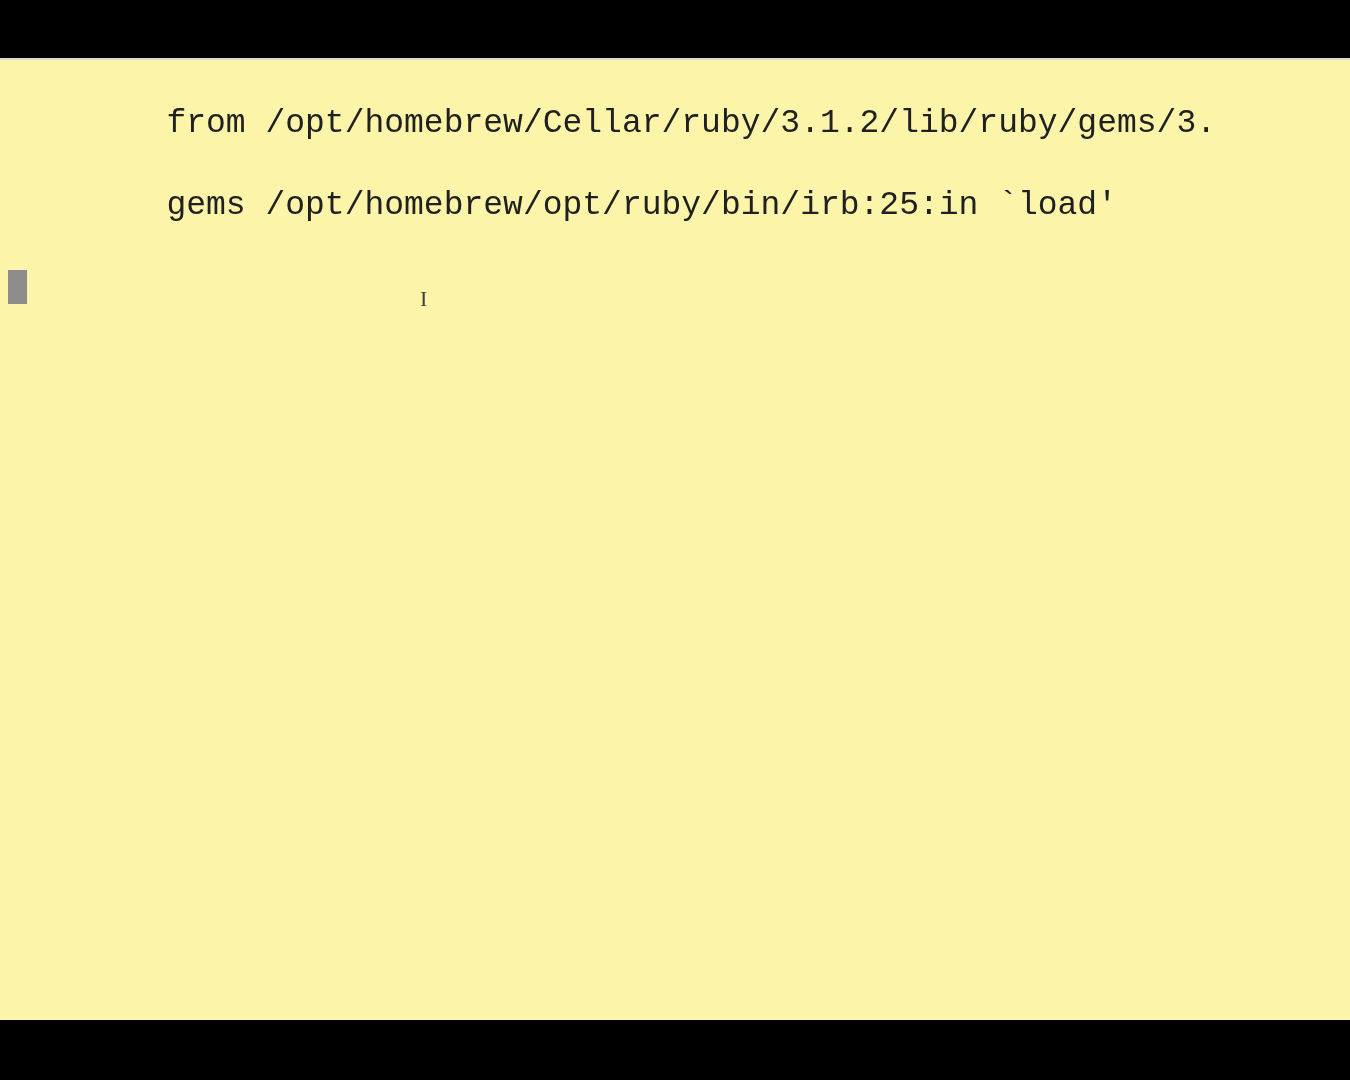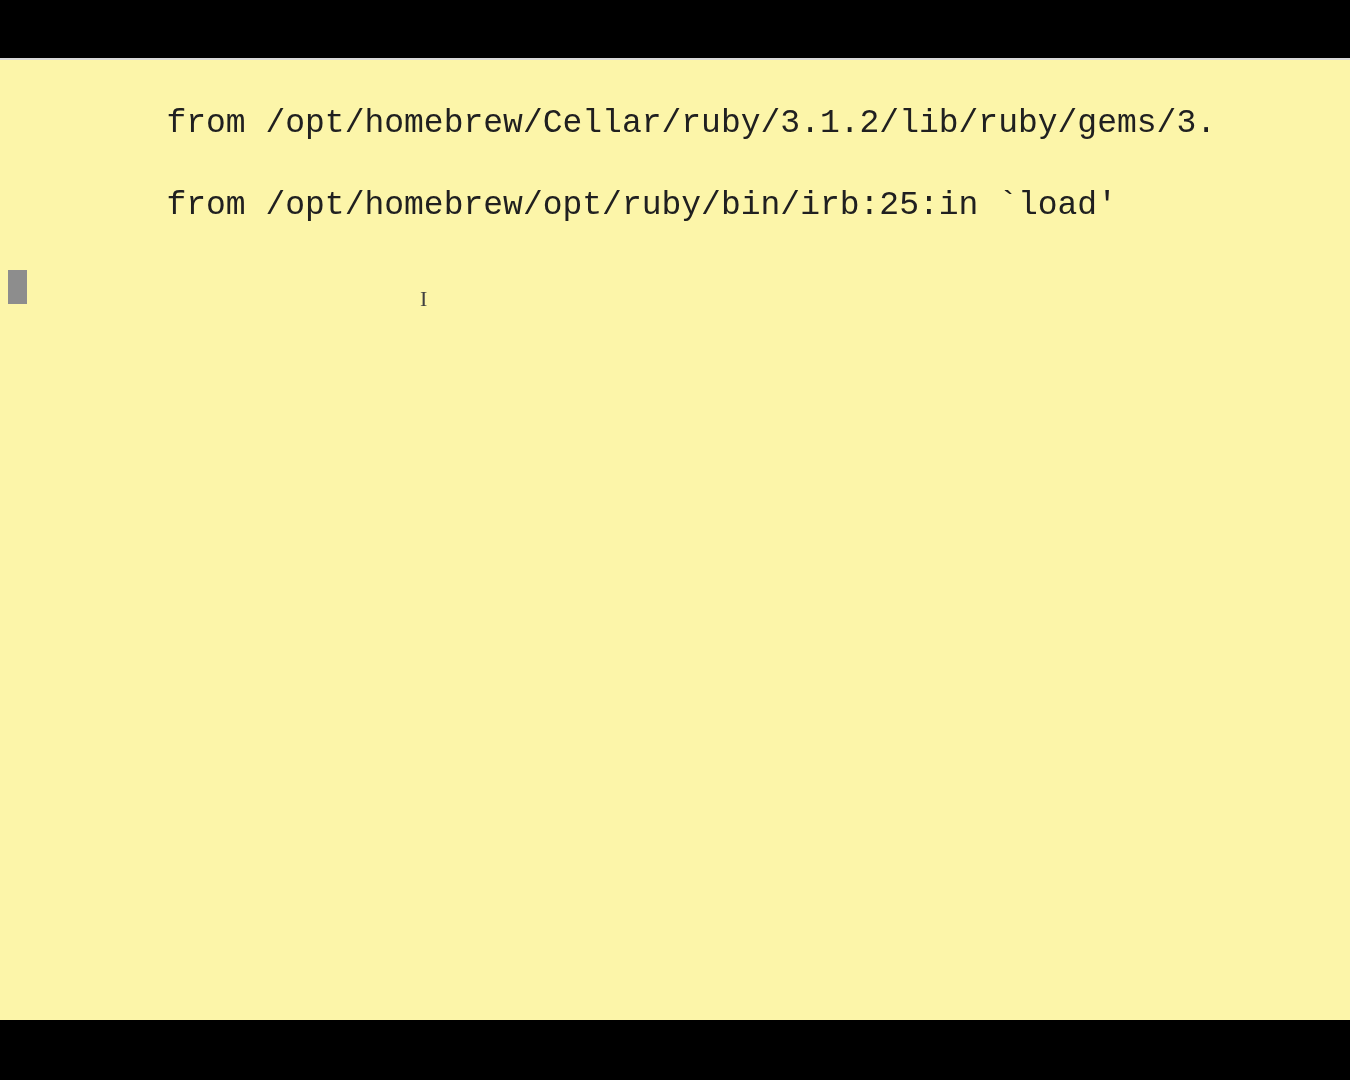--- a/index.html
+++ b/index.html
@@ -61,18 +61,18 @@
       font-family: serif;
     }
   </style>
 </head>
 <body>
 
 <div class="window-bar"></div>
 
 <div class="terminal">
 <span class="line">        from /opt/homebrew/Cellar/ruby/3.1.2/lib/ruby/gems/3.</span>
-<span class="line">        from /opt/homebrew/opt/ruby/bin/irb:25:in `load'</span>
+<span class="line">        gems /opt/homebrew/opt/ruby/bin/irb:25:in `load'</span>
 <span class="line"><span class="cursor"></span></span>
 <span class="ibeam">I</span>
 </div>
 
 <div class="bottom-bar"></div>
 
 </body></html>

